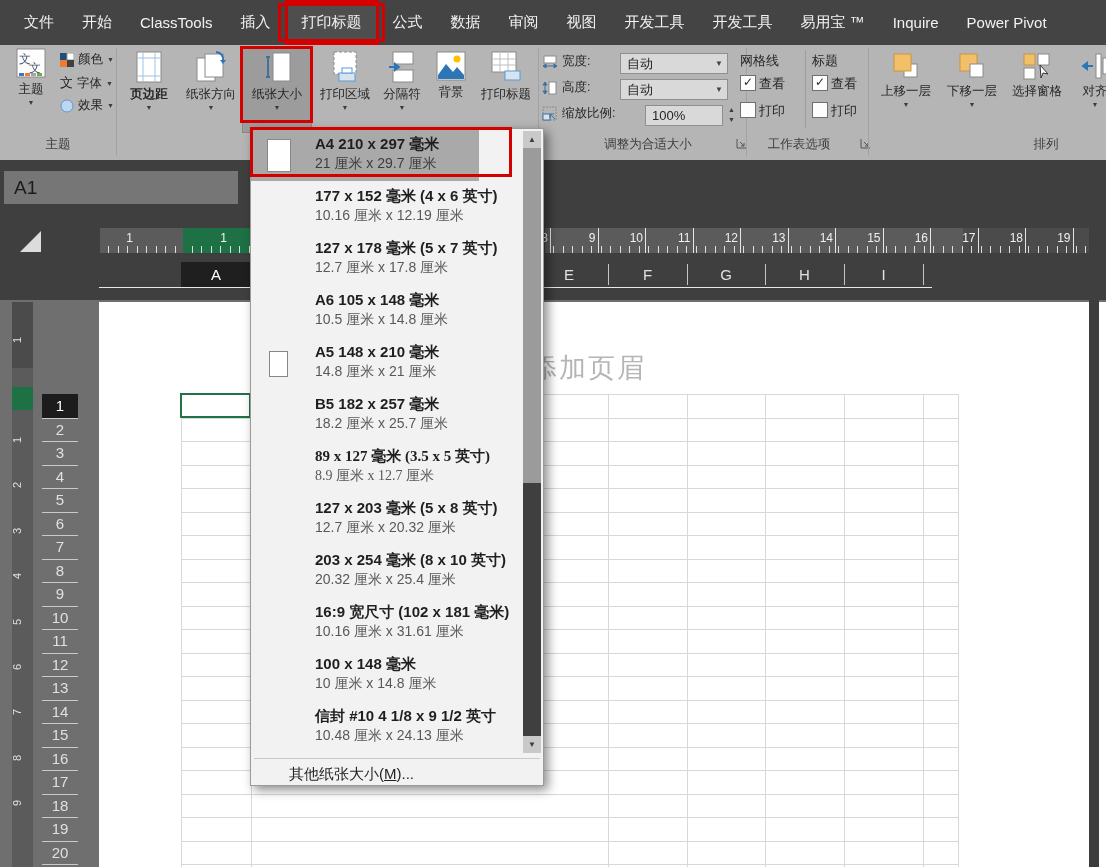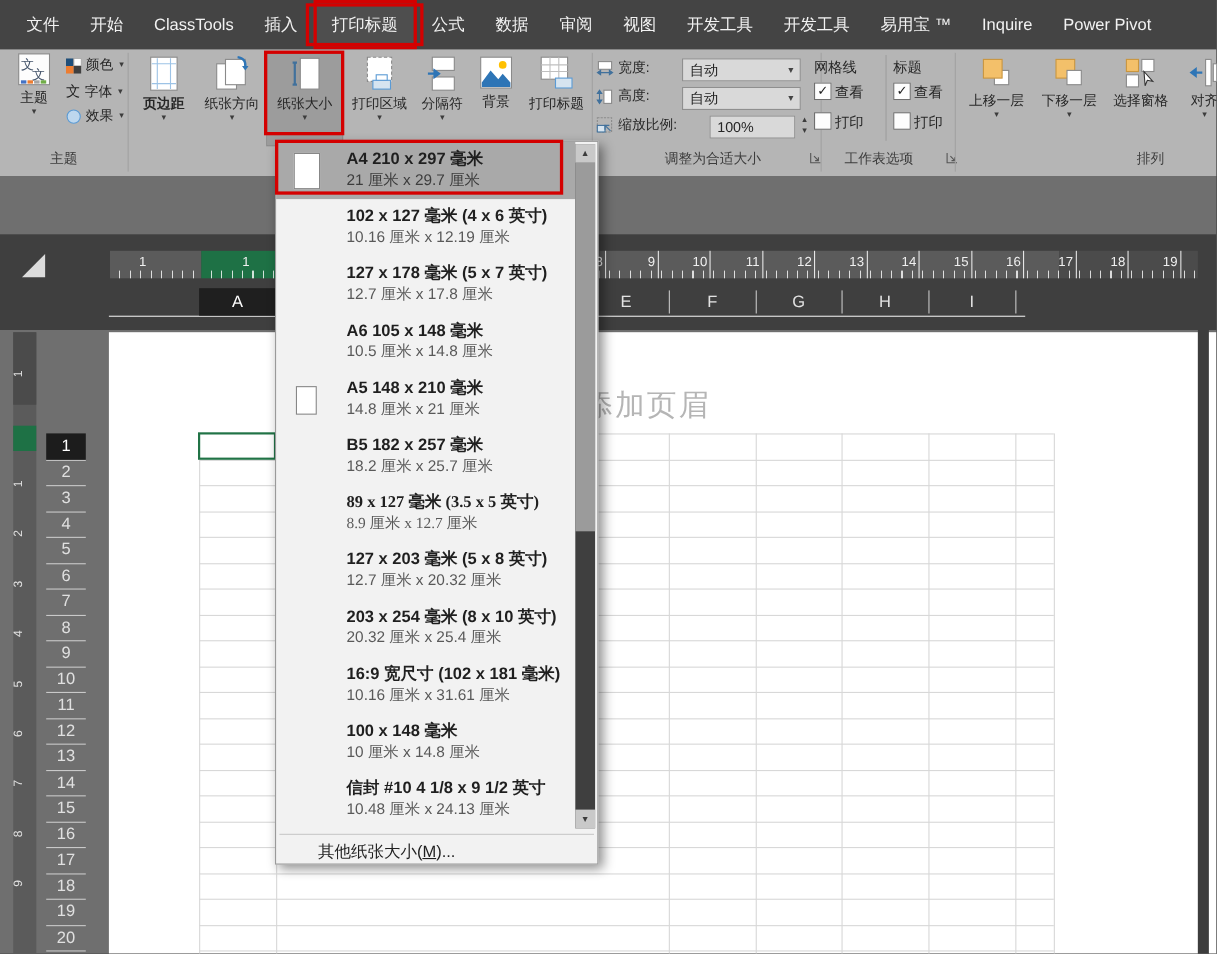--- a/index.html
+++ b/index.html
@@ -59,21 +59,21 @@
   .rowhead.sel{background:#1c1c1c;color:#fff;}
   .rowline{position:absolute;left:42px;width:36px;height:1px;background:#c9c9c9;z-index:4;}
   #vruler{position:absolute;left:12px;top:302px;width:21px;height:565px;background:#5b5b5b;z-index:4;}
   .vseg{position:absolute;left:0;width:21px;}
   .vnum{position:absolute;left:2px;color:#e0e0e0;font-size:11px;transform:rotate(-90deg);z-index:5;}
   #select-all{position:absolute;left:20px;top:231px;width:0;height:0;
       border-left:21px solid transparent;border-bottom:21px solid #dcdcdc;z-index:5;}
   
   #dropdown{position:absolute;left:250px;top:128px;width:294px;height:658px;background:#f2f2f2;
             border:1px solid #9a9a9a;box-sizing:border-box;box-shadow:4px 4px 10px rgba(0,0,0,.45);z-index:50;}
-  .dd-item{position:absolute;left:0;width:272px;height:52px;}
+  .dd-item{position:absolute;left:0;width:228px;height:52px;}
   .dd-item.sel{background:#a9a9a9;}
   .dd-title{position:absolute;left:64px;top:6px;font-size:15px;font-weight:bold;color:#1f1f1f;white-space:nowrap;}
   .dd-sub{position:absolute;left:64px;top:26px;font-size:14px;color:#595959;white-space:nowrap;}
   .dd-item.sel .dd-sub{color:#3d3d3d;}
   .dd-paper{position:absolute;background:#fff;border:1px solid #878787;}
   #dd-scroll{position:absolute;right:2px;top:2px;width:18px;height:622px;background:#3f3f3f;}
   .dd-sbtn{position:absolute;left:0;width:18px;height:17px;background:#c9c9c9;color:#3c3c3c;
            font-size:8px;text-align:center;line-height:17px;}
   #dd-thumb{position:absolute;left:0;top:17px;width:18px;height:335px;background:#9b9b9b;}
   #dd-sepline{position:absolute;left:3px;top:629px;width:286px;height:1px;background:#c9c9c9;}
@@ -344,20 +344,23 @@
               <rect x="22" y="6" width="5" height="16" fill="#fff" stroke="#8a8a8a"></rect>
             </svg>
           </div>
           <div class="lbl">对齐</div>
           <div class="car">▼</div>
         </div>
       </div>
     <div class="glabel" style="left:1010px;width:72px;">排列</div>
   </div>
 
+  <div id="formula-row">
+    <div id="name-box">A1</div>
+  </div>
 
   <div id="sheet-top"></div>
   <div id="sheet-bg"></div>
   <div id="page"></div>
   <div id="page-gap"></div>
   <div id="next-page"></div>
   <div id="header-placeholder">添加页眉</div>
   <div id="grid"></div>
   <div id="a1cell"></div>
   <div id="select-all"></div>
@@ -371,21 +374,21 @@
   <div id="rowheads"></div>
 
   <div id="dropdown">
     <div id="dd-items">
         <div class="dd-item sel" style="top: 0px;">
           <div class="dd-paper" style="left: 16px; top: 10px; width: 22px; height: 31px;"></div>
           <div class="dd-title">A4 210 x 297 毫米</div>
           <div class="dd-sub">21 厘米 x 29.7 厘米</div>
         </div>
         <div class="dd-item" style="top: 52px;">
-          <div class="dd-title">102 x 127 毫米 (4 x 6 英寸)</div>
+          <div class="dd-title">177 x 152 毫米 (4 x 6 英寸)</div>
           <div class="dd-sub">10.16 厘米 x 12.19 厘米</div>
         </div>
         <div class="dd-item" style="top: 104px;">
           <div class="dd-title">127 x 178 毫米 (5 x 7 英寸)</div>
           <div class="dd-sub">12.7 厘米 x 17.8 厘米</div>
         </div>
         <div class="dd-item" style="top: 156px;">
           <div class="dd-title">A6 105 x 148 毫米</div>
           <div class="dd-sub">10.5 厘米 x 14.8 厘米</div>
         </div>

